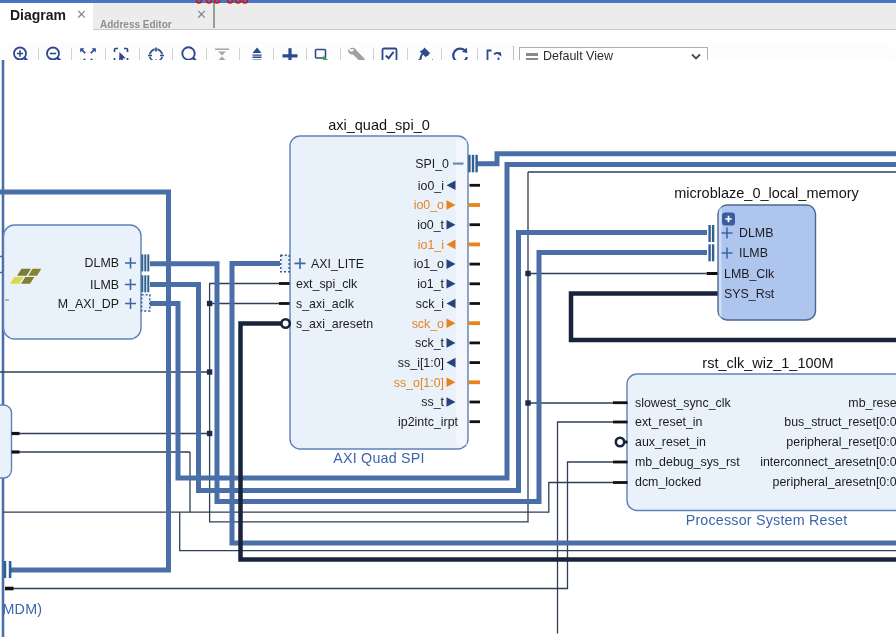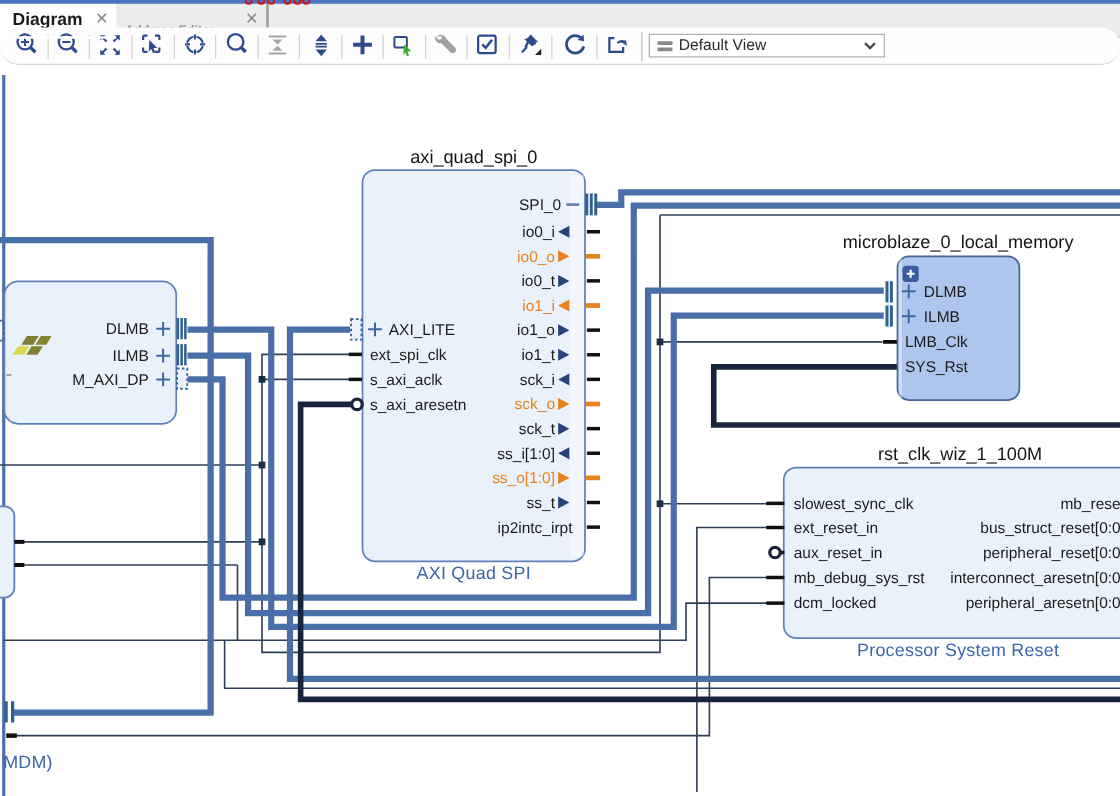--- a/index.html
+++ b/index.html
@@ -3,21 +3,21 @@
 <meta charset="utf-8">
 <style>
   html,body{margin:0;padding:0;width:896px;height:637px;overflow:hidden;background:#fff;
     font-family:"Liberation Sans",sans-serif;}
   #tabs{position:absolute;left:0;top:0;width:896px;height:30px;background:#ececec;
     border-bottom:1px solid #c9c9c9;box-sizing:border-box;}
   .tab-active{position:absolute;left:0;top:0;width:93px;height:30px;background:#ffffff;}
   .tab-label{position:absolute;top:7px;font-size:13px;color:#1b1b1b;}
   .tab-x{position:absolute;top:7px;font-size:13px;color:#8a8a8a;}
   #tabsep{position:absolute;left:213px;top:0;width:1.5px;height:28px;background:#9a9a9a;}
-  #toolbar{position:absolute;left:0;top:22px;width:896px;height:30px;background:#fdfdfd;
+  #toolbar{position:absolute;left:0;top:42px;width:896px;height:30px;background:#fdfdfd;
     border-bottom:1px solid #d8d8d8;box-sizing:border-box;border-radius:15px;}
   .tsep{position:absolute;top:6px;width:1px;height:19px;background:#d2d2d2;}
   .ticon{position:absolute;top:4px;width:22px;height:22px;}
   #dropdown{position:absolute;left:519px;top:4.5px;width:189px;height:19px;background:#fff;
     border:1px solid #afafaf;box-sizing:border-box;}
   #dd-text{position:absolute;left:24px;top:3px;font-size:13px;color:#2b2b2b;}
   #canvas{position:absolute;left:0;top:60px;width:896px;height:577px;background:#fff;}
 </style>
 </head>
 <body>

